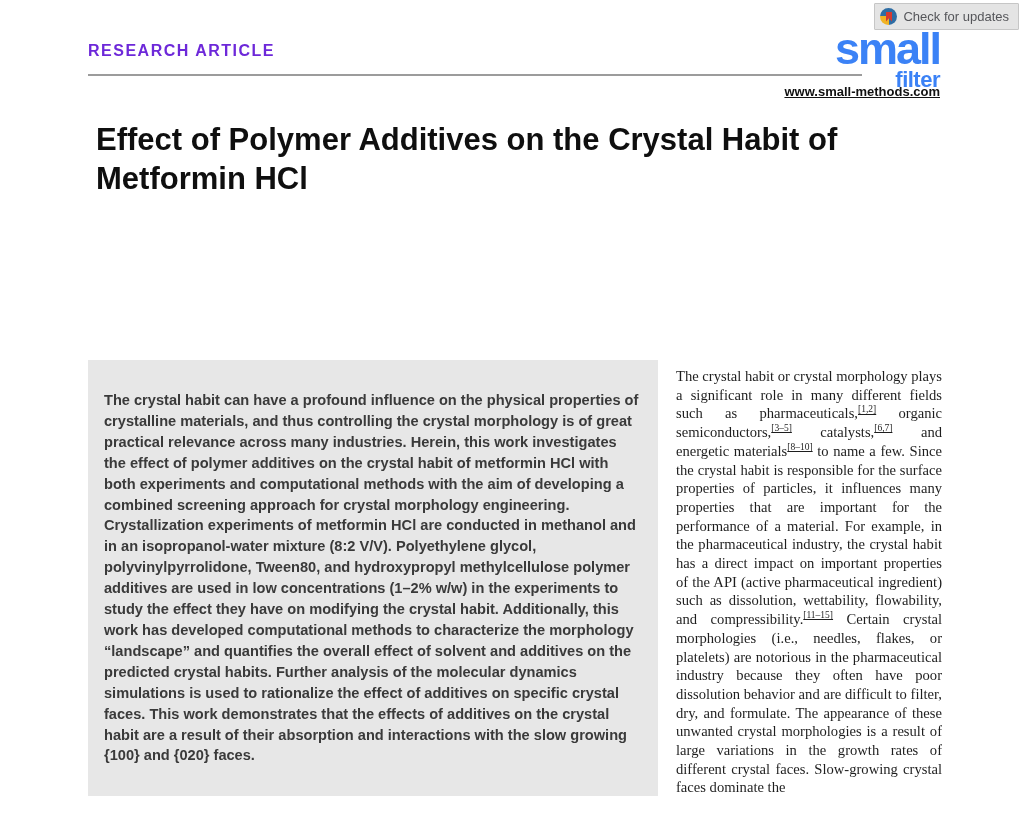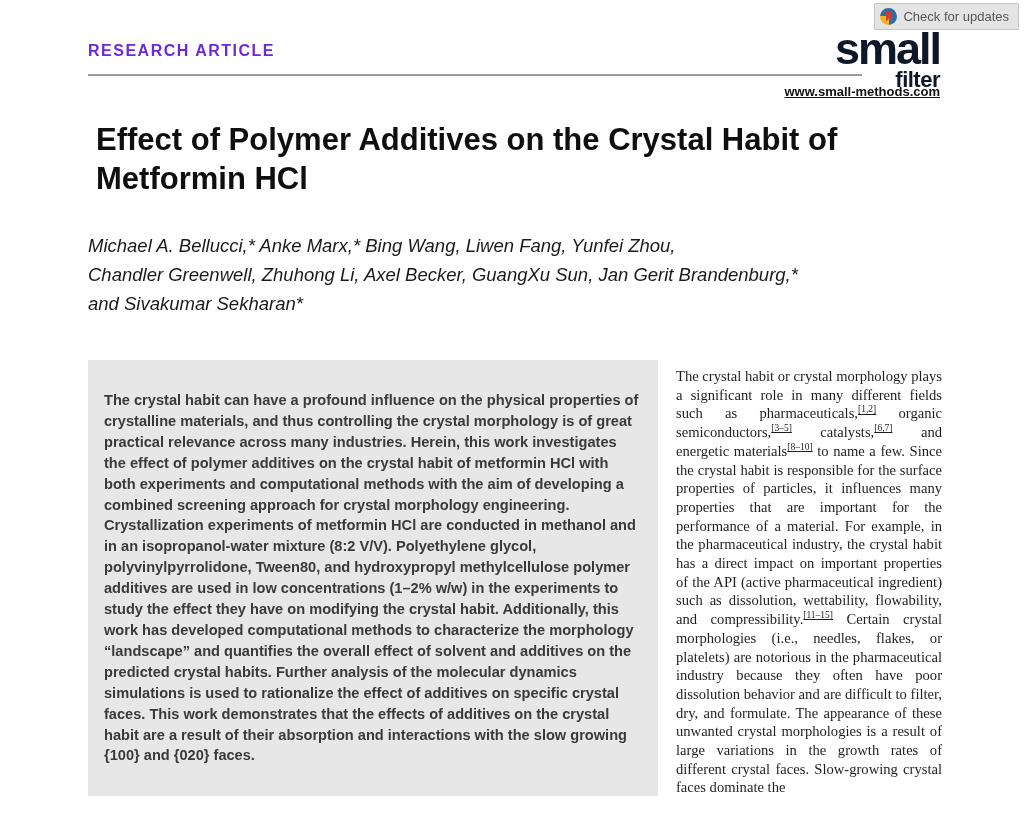--- a/index.html
+++ b/index.html
@@ -66,21 +66,21 @@
     top: 74px;
     width: 774px;
     height: 2px;
     background: #9c9c9c;
   }
   .logo {
     position: absolute;
     right: 84px;
     top: 26px;
     text-align: right;
-    color: #0f172a;
+    color: #3b82f6;
     line-height: 1;
   }
   .logo-small {
     font-size: 45px;
     font-weight: 700;
     letter-spacing: -2px;
   }
   .logo-methods {
     font-size: 22px;
     font-weight: 700;
@@ -182,23 +182,20 @@
   <div class="rule"></div>
 
   <div class="logo">
     <div class="logo-small">small</div>
     <div class="logo-methods">filter</div>
   </div>
   <div class="website">www.small-methods.com</div>
 
   <h1 class="title">Effect of Polymer Additives on the Crystal Habit of
 Metformin HCl</h1>
-  <div class="authors">Michael A. Bellucci,* Anke Marx,* Bing Wang, Liwen Fang, Yunfei Zhou,
-Chandler Greenwell, Zhuhong Li, Axel Becker, GuangXu Sun, Jan Gerit Brandenburg,*
-and Sivakumar Sekharan*</div>
 
   <div class="abstract">
     <p>The crystal habit can have a profound influence on the physical properties of crystalline materials, and thus controlling the crystal morphology is of great practical relevance across many industries. Herein, this work investigates the effect of polymer additives on the crystal habit of metformin HCl with both experiments and computational methods with the aim of developing a combined screening approach for crystal morphology engineering. Crystallization experiments of metformin HCl are conducted in methanol and in an isopropanol-water mixture (8:2 V/V). Polyethylene glycol, polyvinylpyrrolidone, Tween80, and hydroxypropyl methylcellulose polymer additives are used in low concentrations (1–2% w/w) in the experiments to study the effect they have on modifying the crystal habit. Additionally, this work has developed computational methods to characterize the morphology “landscape” and quantifies the overall effect of solvent and additives on the predicted crystal habits. Further analysis of the molecular dynamics simulations is used to rationalize the effect of additives on specific crystal faces. This work demonstrates that the effects of additives on the crystal habit are a result of their absorption and interactions with the slow growing {100} and {020} faces.</p>
   </div>
 
   <div class="body-col">
     <p class="body-p"><span>The crystal habit or crystal morphology plays a significant role in many different fields such as pharmaceuticals,</span><sup>[1,2]</sup><span> organic semiconductors,</span><sup>[3–5]</sup><span> catalysts,</span><sup>[6,7]</sup><span> and energetic materials</span><sup>[8–10]</sup><span> to name a few. Since the crystal habit is responsible for the surface properties of particles, it influences many properties that are important for the performance of a material. For example, in the pharmaceutical industry, the crystal habit has a direct impact on important properties of the API (active pharmaceutical ingredient) such as dissolution, wettability, flowability, and compressibility.</span><sup>[11–15]</sup><span> Certain crystal morphologies (i.e., needles, flakes, or platelets) are notorious in the pharmaceutical industry because they often have poor dissolution behavior and are difficult to filter, dry, and formulate. The appearance of these unwanted crystal morphologies is a result of large variations in the growth rates of different crystal faces. Slow-growing crystal faces dominate the</span></p>
   </div>
 
 </div>

